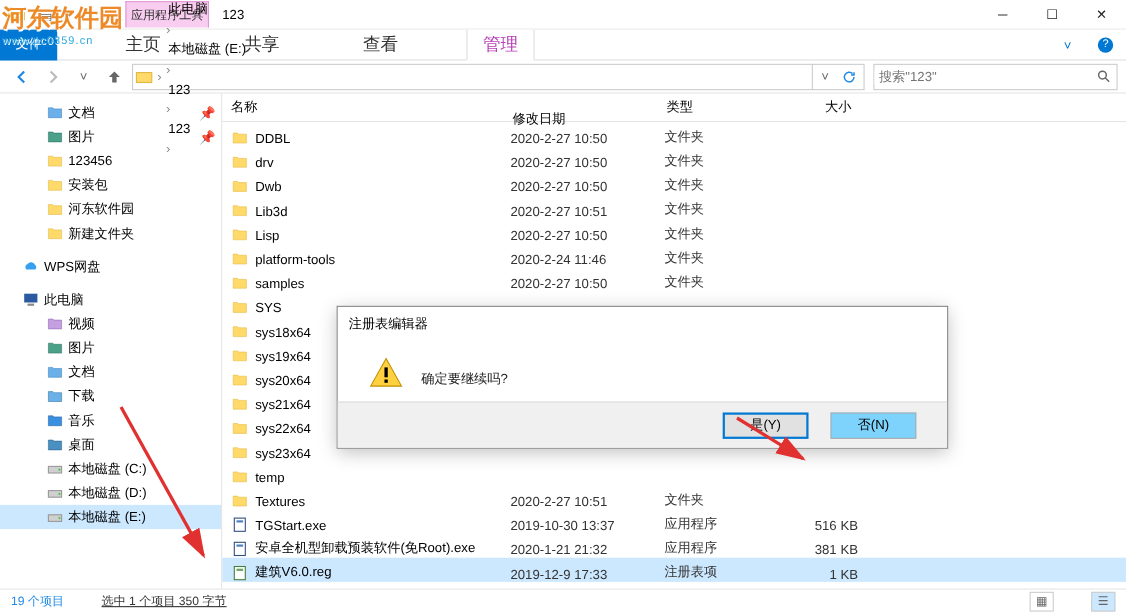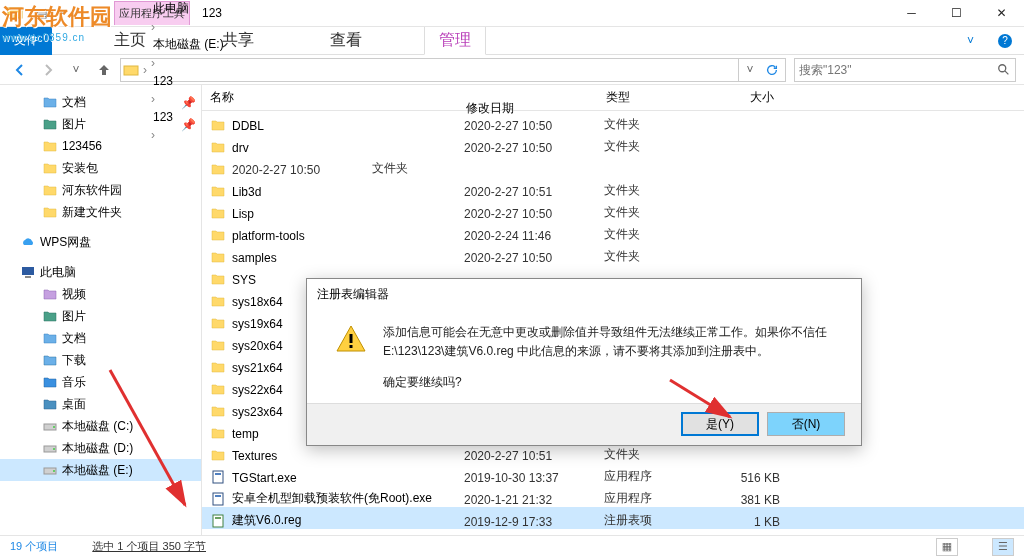--- a/index.html
+++ b/index.html
@@ -72,21 +72,21 @@
 .statusbar .view-btn{width:22px;height:18px;border:1px solid #ccc;display:flex;align-items:center;justify-content:center;color:#666;}
 .statusbar .view-btn.act{background:#cce8ff;}
 
 
 .dialog { position: absolute; left: 306px; top: 278px; width: 556px; background: #fff; border: 1px solid #888; box-shadow: 0 4px 16px rgba(0,0,0,0.25); z-index: 100; }
 .dlg-title { height: 30px; display: flex; align-items: center; padding: 0 10px; font-size: 12px; }
 .dlg-body { padding: 14px 28px 10px 28px; display: flex; gap: 16px; }
 .dlg-icon { width: 32px; height: 32px; flex-shrink: 0; }
 .dlg-text { flex: 1; font-size: 12px; line-height: 1.6; color: #222;}
 .dlg-text .line2{margin-top:12px;}
-.dlg-buttons { height: 42px; background: #f0f0f0; display: flex; align-items: center; justify-content: flex-end; padding: 0 16px; gap: 8px; border-top:1px solid #ddd;}
+.dlg-buttons { height: 42px; background: #f0f0f0; display: flex; align-items: center; justify-content: flex-end; padding: 0 28px; gap: 20px; border-top:1px solid #ddd;}
 .dlg-btn { min-width: 78px; height: 24px; border: 1px solid #adadad; background: #7dd3fc; font-size: 12px; display:flex;align-items:center;justify-content:center;}
 .dlg-btn.primary { border: 2px solid #0078d4; background: #e1e1e1; }
 
 
 .arrow { position: absolute; z-index: 150; pointer-events: none; }
 
 
 .folder-ico { fill: #ffd96a; stroke:#e0b840;}
 </style>
 </head>
@@ -359,20 +359,21 @@
             </svg></span>
           <span class="f-name">drv</span>
           <span class="f-date">2020-2-27 10:50</span>
           <span class="f-type">文件夹</span>
           <span class="f-size"></span>
         </div>
         <div class="file-row">
           <span class="ico"><svg width="16" height="16" viewBox="0 0 16 16">
               <path d="M2 4 L6 4 L7 5 L14 5 L14 13 L2 13 Z" fill="#ffd96a" stroke="#e0b840" stroke-width="0.5"></path>
             </svg></span>
+          <span class="f-name">Dwb</span>
           <span class="f-date">2020-2-27 10:50</span>
           <span class="f-type">文件夹</span>
           <span class="f-size"></span>
         </div>
         <div class="file-row">
           <span class="ico"><svg width="16" height="16" viewBox="0 0 16 16">
               <path d="M2 4 L6 4 L7 5 L14 5 L14 13 L2 13 Z" fill="#ffd96a" stroke="#e0b840" stroke-width="0.5"></path>
             </svg></span>
           <span class="f-name">Lib3d</span>
           <span class="f-date">2020-2-27 10:51</span>
@@ -533,21 +534,20 @@
   <div class="dlg-title">注册表编辑器</div>
   <div class="dlg-body">
     <div class="dlg-icon">
       <svg width="32" height="32" viewBox="0 0 32 32">
           <path d="M16 3 L30 28 L2 28 Z" fill="#ffd040" stroke="#c09000" stroke-width="1"></path>
           <rect x="14.5" y="11" width="3" height="9" fill="#000"></rect>
           <rect x="14.5" y="22" width="3" height="3" fill="#000"></rect>
         </svg>
     </div>
     <div class="dlg-text">
-      <div>添加信息可能会在无意中更改或删除值并导致组件无法继续正常工作。如果你不信任 E:\123\123\建筑V6.0.reg 中此信息的来源，请不要将其添加到注册表中。</div>
       <div class="line2">确定要继续吗?</div>
     </div>
   </div>
   <div class="dlg-buttons">
     <button class="dlg-btn primary">是(Y)</button>
     <button class="dlg-btn">否(N)</button>
   </div>
 </div>
 
 <svg class="arrow" style="left:100px;top:360px;" width="110" height="160" viewBox="0 0 110 160">

